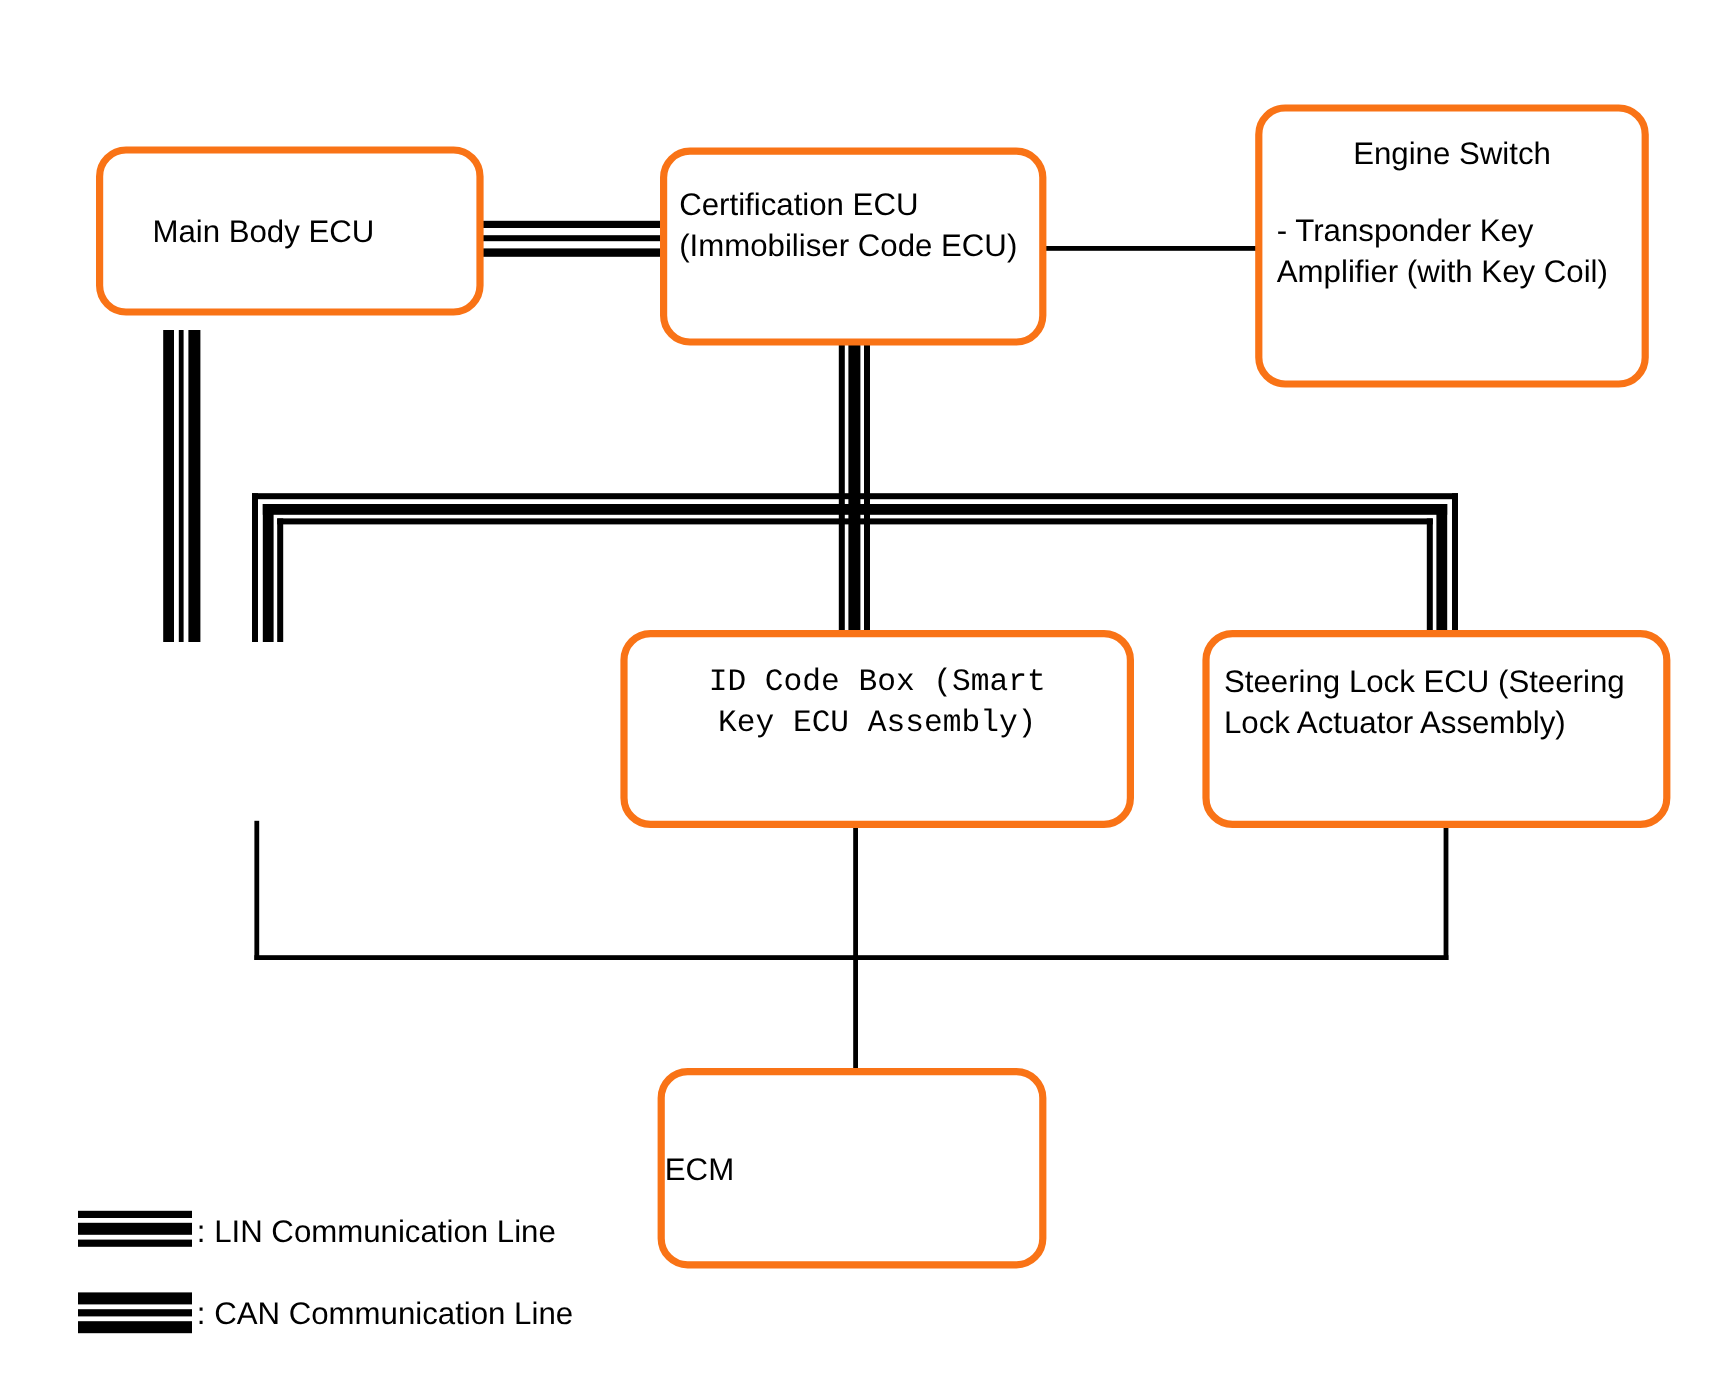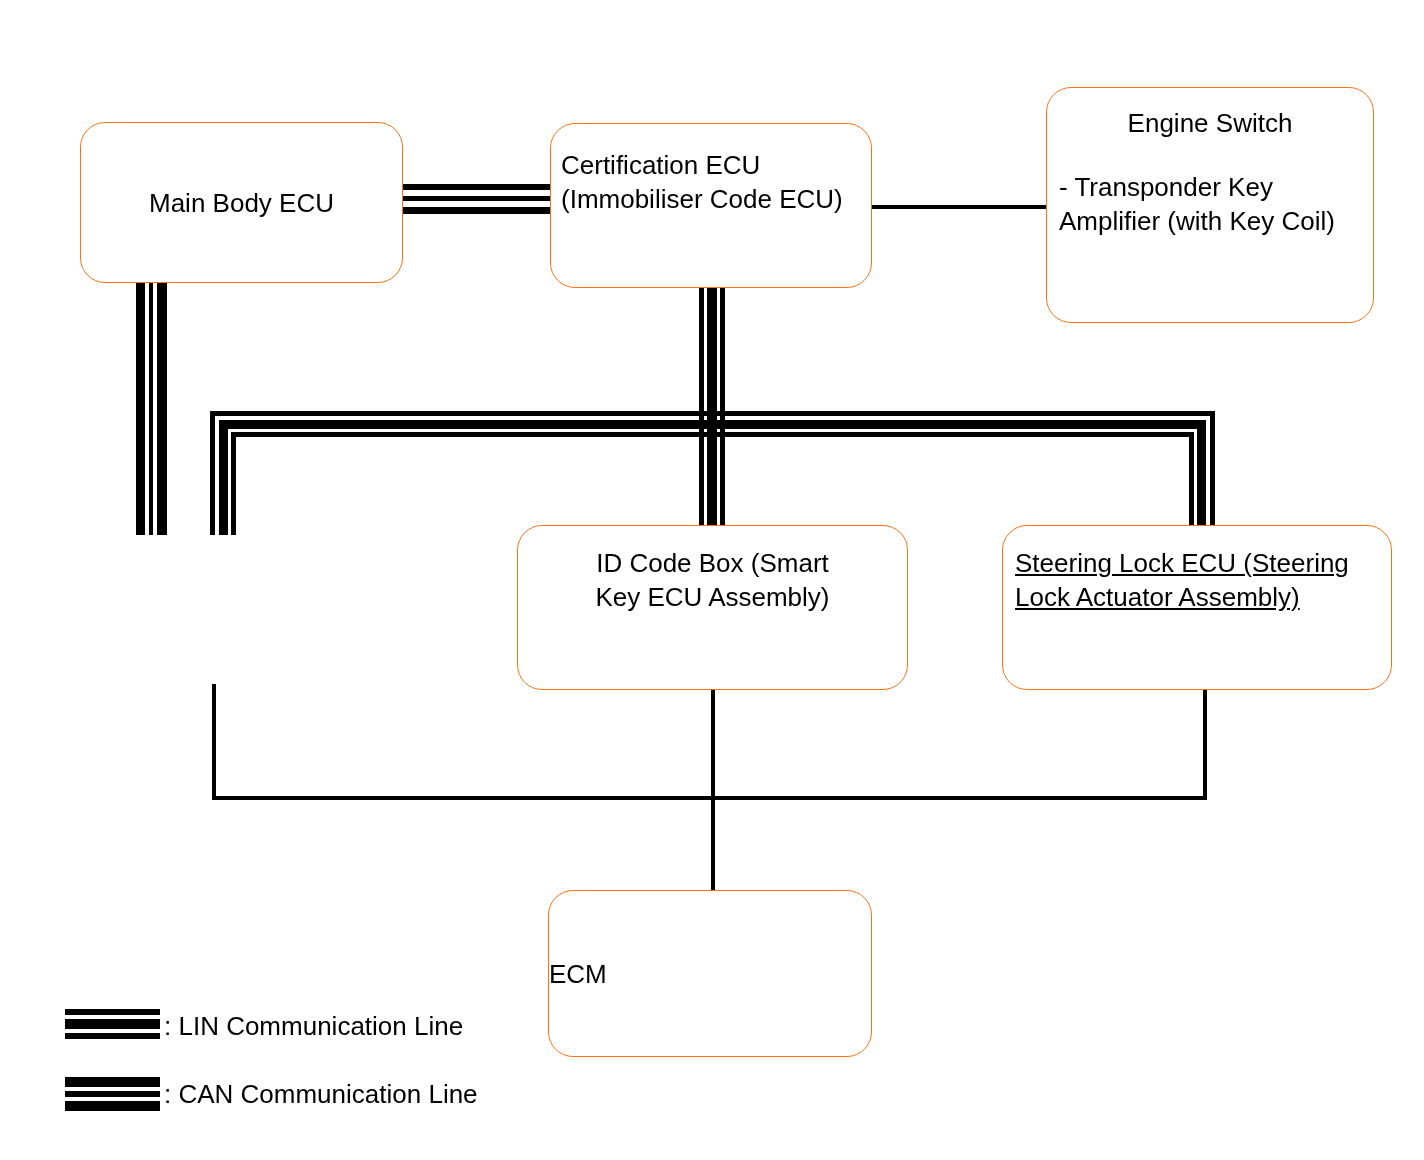--- a/index.html
+++ b/index.html
@@ -9,35 +9,35 @@
     background:#ffffff;
     font-family:"Liberation Sans", sans-serif;
     color:#000;
     overflow:hidden;
   }
   
   .box{
     position:absolute;
     box-sizing:border-box;
     background:#ffffff;
-    border:1px solid #f97316;
+    border:6px solid #f97316;
     border-radius:25px;
     font-size:26px;
     line-height:34px;
     display:flex;
     white-space:pre-line;
   }
-  #box-main-body     {left:80px;  top:122px; width:323px; height:161px; align-items:center; padding-left:68px;}
+  #box-main-body     {left:80px;  top:122px; width:323px; height:141px; align-items:center; padding-left:41px;}
   #box-certification {left:550px; top:123px; width:322px; height:165px; padding:24px 3px 0 10px;}
   #box-engine-switch {left:1046px;top:87px;  width:328px; height:236px; flex-direction:column;}
   #box-engine-switch .es-title{ text-align:center; margin-top:18px; white-space:pre-line;}
   #box-engine-switch .es-body { text-align:left; margin-top:30px; padding-left:12px; white-space:pre-line;}
   #box-power-management{left:33px;  top:524px; width:385px; height:166px; padding:20px 6px 0 58px;}
-  #box-id-code      {left:517px; top:525px; width:391px; height:165px; padding-top:20px; justify-content:center; text-align:center;}
-  #box-steering-lock{left:1002px;top:525px; width:390px; height:165px; padding:20px 6px 0 12px;text-decoration:underline;}
+  #box-id-code      {left:517px; top:525px; width:428px; height:165px; padding-top:20px; justify-content:center; text-align:center;font-family:Liberation Mono, monospace;}
+  #box-steering-lock{left:1002px;top:525px; width:390px; height:165px; padding:20px 6px 0 12px;}
   #box-ecm          {left:548px; top:890px; width:324px; height:167px; align-items:center; }
 
   
   .grp{position:absolute;}
   .stripe{position:absolute;background:#000;}
   .staple{position:absolute;box-sizing:border-box;border:0 solid #000;}
 
   
   #can-mb-cert{left:395px;top:184px;width:161px;height:30px;}
   #can-mb-cert .s1{left:0;top:0;  width:100%;height:6px;}

